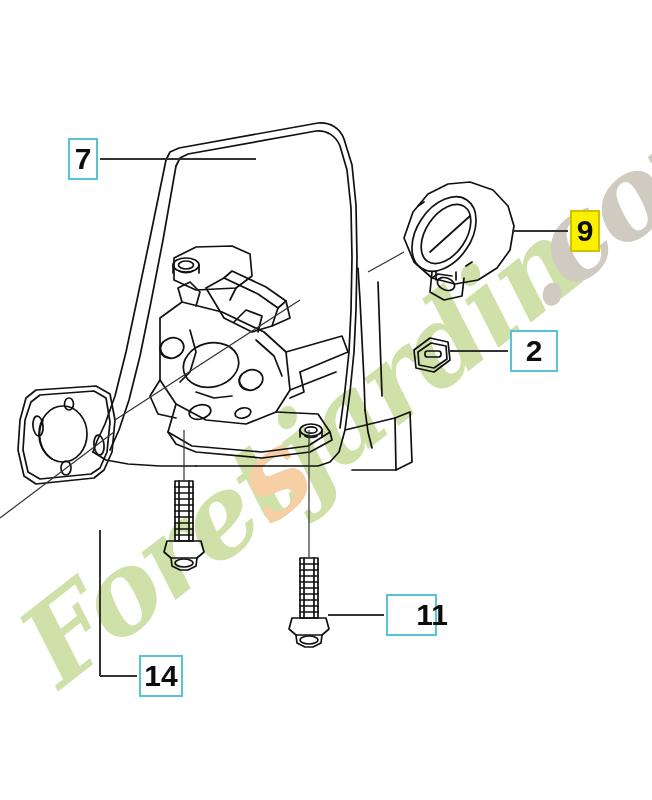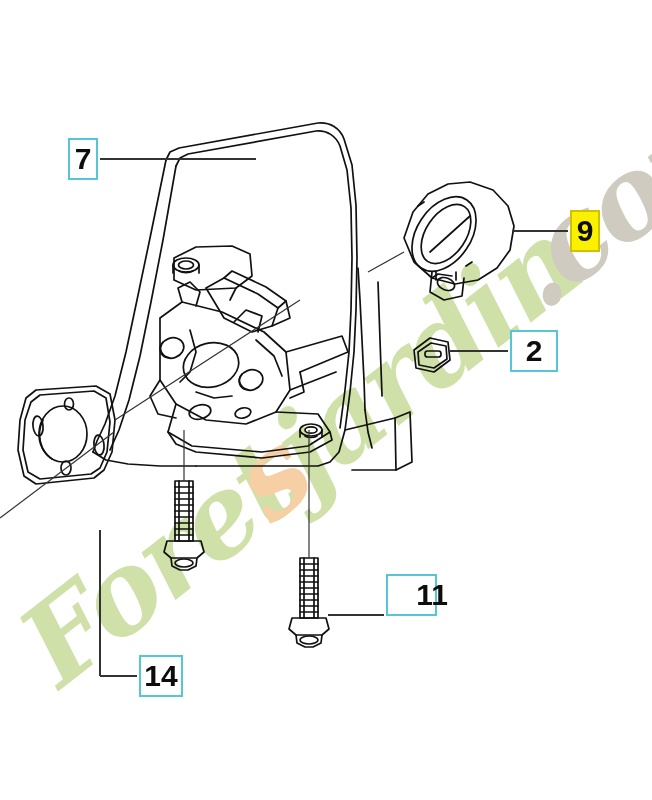--- a/index.html
+++ b/index.html
@@ -235,21 +235,21 @@
   </div>
 
   <div class="label hl" style="left:570px;top:210px;width:30px;height:42px;">
     <span>9</span>
   </div>
 
   <div class="label" style="left:510px;top:330px;width:48px;height:42px;">
     <span>2</span>
   </div>
 
-  <div class="label" style="left:386px;top:574px;width:44px;height:42px;padding-left:44px;">
+  <div class="label" style="left:386px;top:594px;width:44px;height:42px;padding-left:44px;">
     <span>11</span>
   </div>
 
   <div class="label" style="left:139px;top:655px;width:44px;height:42px;">
     <span>14</span>
   </div>
 
 </div>
 
 </body></html>

